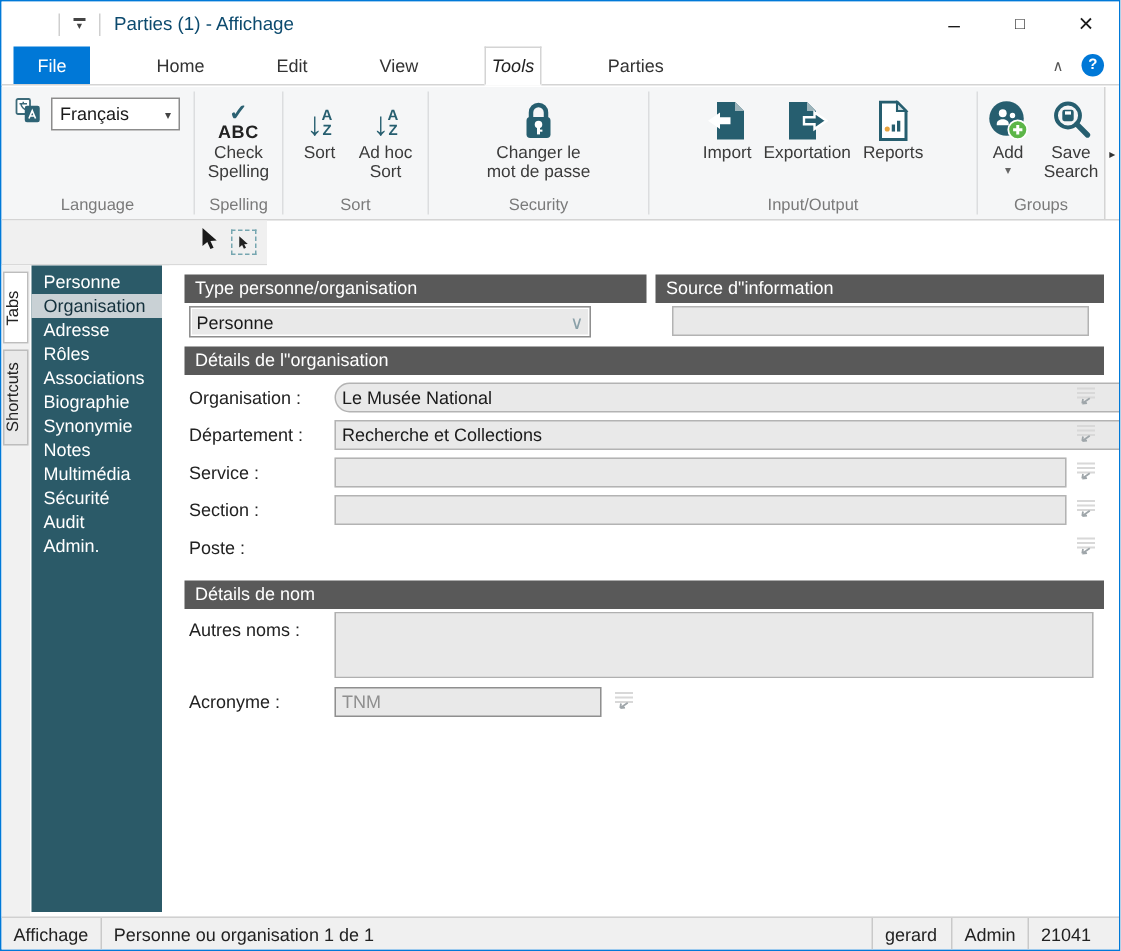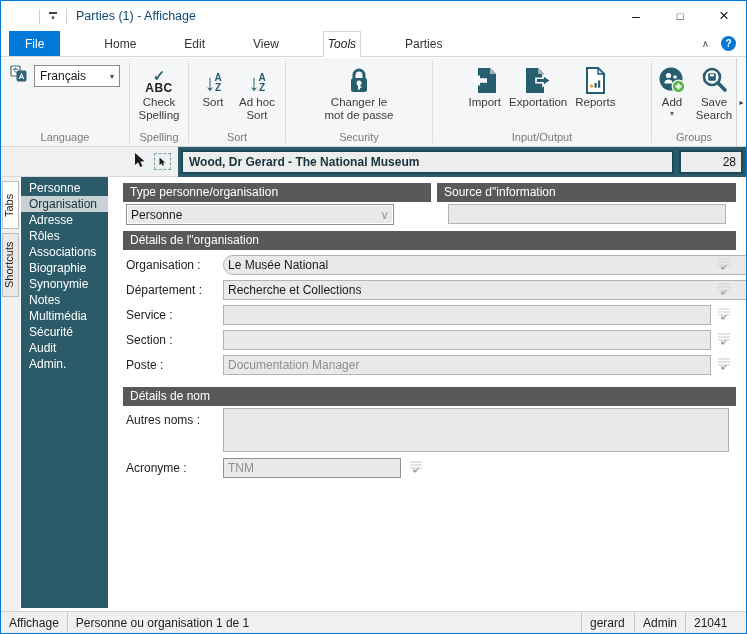--- a/index.html
+++ b/index.html
@@ -288,24 +288,20 @@
         <path d="M3 1 L3 13 L6.2 10.3 L8.3 15 L10.4 14.1 L8.3 9.6 L12.5 9.3 Z" fill="#1a1a1a"></path>
       </svg>
     </span>
     <span class="marquee">
       <svg width="9" height="10" viewBox="0 0 9 10">
         <path d="M1.5 0.5 L1.5 8 L3.4 6.4 L4.6 8.8 L6 8.1 L4.8 5.8 L7.2 5.6 Z" fill="#222"></path>
       </svg>
     </span>
   </div>
 
-  <div class="recordbar">
-    <div class="rec-title">Wood, Dr Gerard - The National Museum</div>
-    <div class="rec-num">28</div>
-  </div>
 
   <div class="main">
     <div class="leftcol"></div>
     <div class="vtab tabs">Tabs</div>
     <div class="vtab shortcuts">Shortcuts</div>
 
     <div class="sidebar">
       <div class="side-item">Personne</div>
       <div class="side-item selected">Organisation</div>
       <div class="side-item">Adresse</div>
@@ -378,21 +374,20 @@
             <g stroke="#d8d8d8" stroke-width="1.4">
               <line x1="1" y1="2" x2="13" y2="2"></line>
               <line x1="1" y1="5" x2="13" y2="5"></line>
               <line x1="1" y1="8" x2="13" y2="8"></line>
             </g>
             <path d="M9.5 8.5 L4.5 12 M4.5 12 l3.2 -0.3 M4.5 12 l0.5 -3" stroke="#9fa6aa" stroke-width="1.2" fill="none"></path>
           </svg>
       </span>
 
       <span class="flabel" style="left:13px; top:181px">Poste :</span>
-      <input class="field gray" style="left: 110px; top: 178px; width: 488px;" readonly="" value="Documentation Manager">
       <span class="fmark" style="left:604px; top:180px">
         <svg width="14" height="14" viewBox="0 0 14 14">
             <g stroke="#d8d8d8" stroke-width="1.4">
               <line x1="1" y1="2" x2="13" y2="2"></line>
               <line x1="1" y1="5" x2="13" y2="5"></line>
               <line x1="1" y1="8" x2="13" y2="8"></line>
             </g>
             <path d="M9.5 8.5 L4.5 12 M4.5 12 l3.2 -0.3 M4.5 12 l0.5 -3" stroke="#9fa6aa" stroke-width="1.2" fill="none"></path>
           </svg>
       </span>

